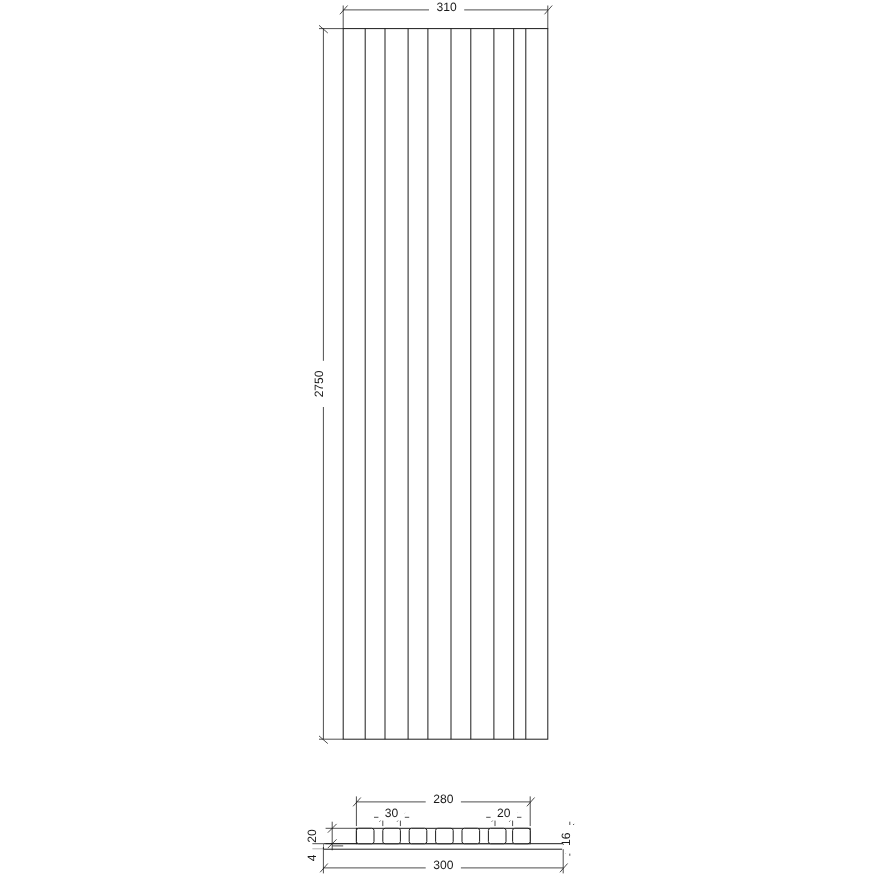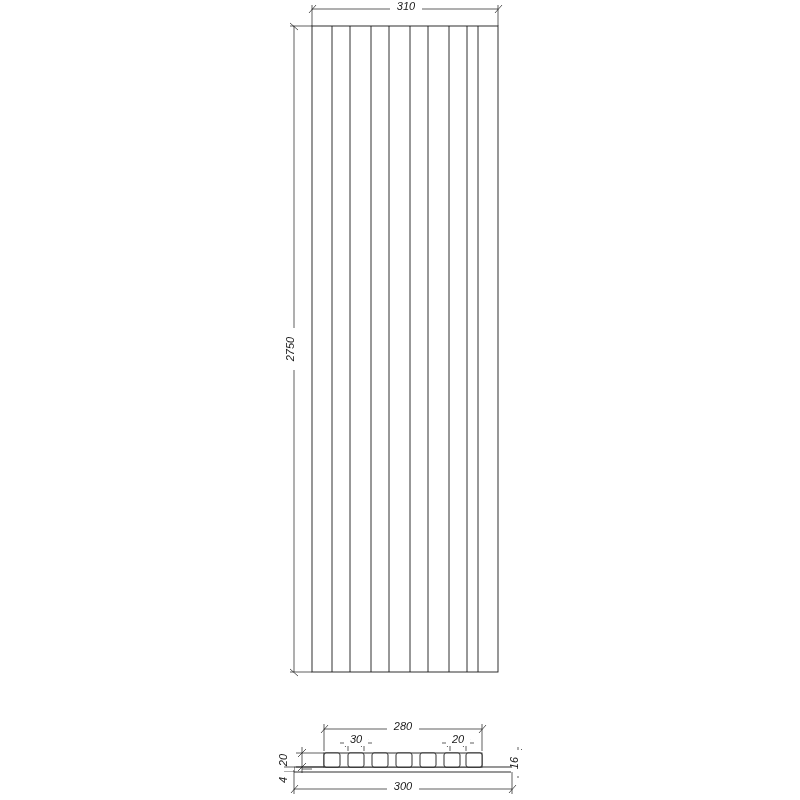--- a/index.html
+++ b/index.html
@@ -11,21 +11,20 @@
     width: 800px;
     height: 800px;
     font-family: "Liberation Sans", sans-serif;
     color: #000000;
     overflow: hidden;
   }
   #drawing-root {
     position: relative;
     width: 800px;
     height: 800px;
-    font-style: italic;
   }
   svg#technical-drawing {
     display: block;
     width: 800px;
     height: 800px;
   }
   .dim-text {
     font-family: "Liberation Sans", sans-serif;
     font-size: 11px;
     fill: #1a1a1a;

